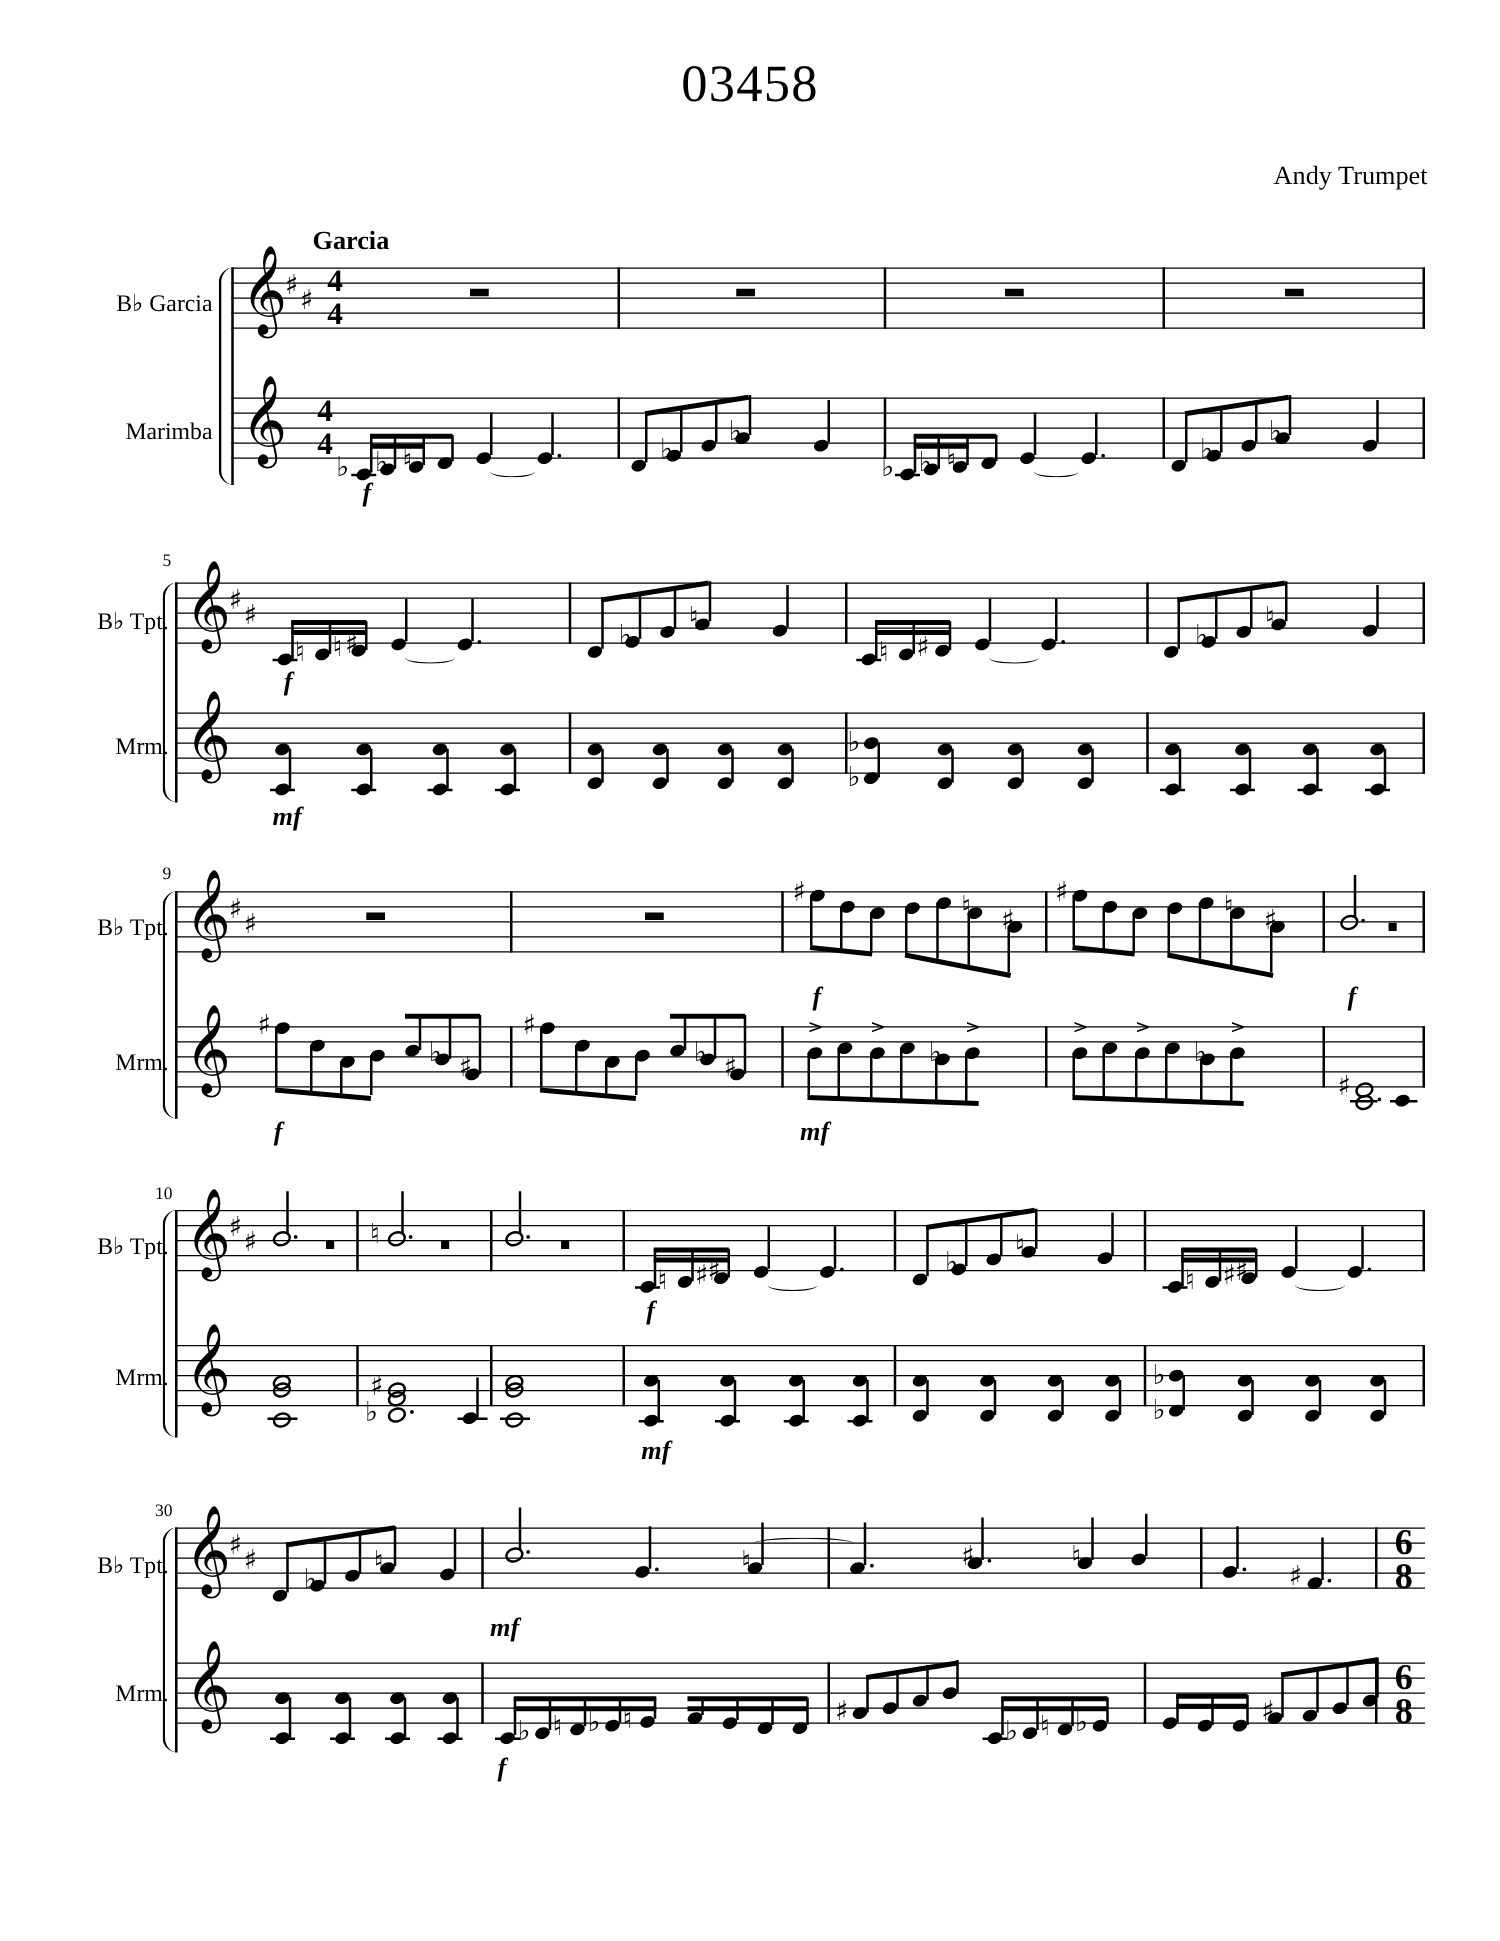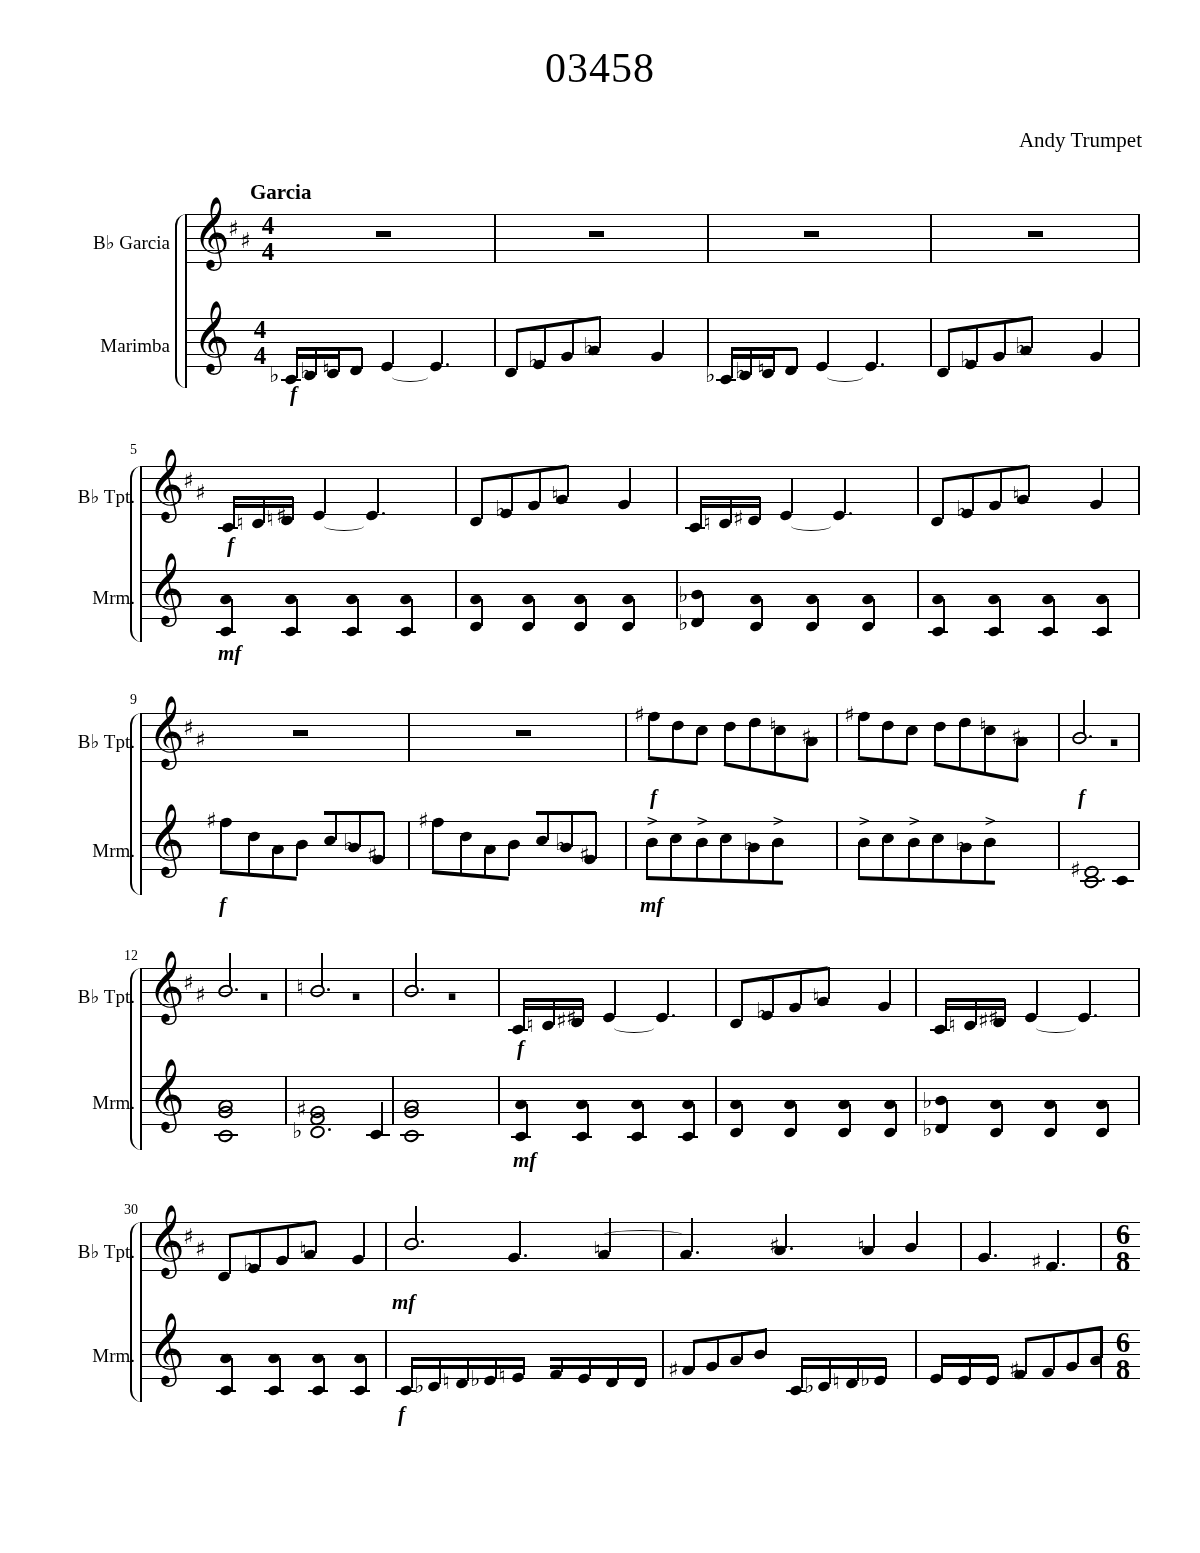--- a/index.html
+++ b/index.html
@@ -653,21 +653,21 @@
     <div class="notehead" style="top:876px; left:1116px;"></div>
 
     <div class="barline" style="top:821px; left:408px; height:49px;"></div>
     <div class="barline" style="top:821px; left:625px; height:49px;"></div>
     <div class="barline" style="top:821px; left:836px; height:49px;"></div>
     <div class="barline" style="top:821px; left:1058px; height:49px;"></div>
     <div class="barline" style="top:821px; left:1138px; height:49px;"></div>
   </div>
 
   <div class="system">
-    <div class="measure-num" style="top:948px; left:124px;">12</div>
+    <div class="measure-num" style="top:948px; left:124px;">10</div>
     <div class="inst-label" style="top:985px; left:10px; width:125px;">B♭ Tpt.</div>
     <div class="inst-label" style="top:1092px; left:10px; width:125px;">Mrm.</div>
 
     <div class="brace" style="top:968px; left:130px; height:182px; border-radius:14px 0 0 14px;"></div>
     <div class="sysbar" style="top:968px; left:140px; height:182px;"></div>
 
     <div class="staff" style="top:968px; left:140px; width:1000px;">
       <div class="line"></div>
         <div class="line"></div>
         <div class="line"></div>

